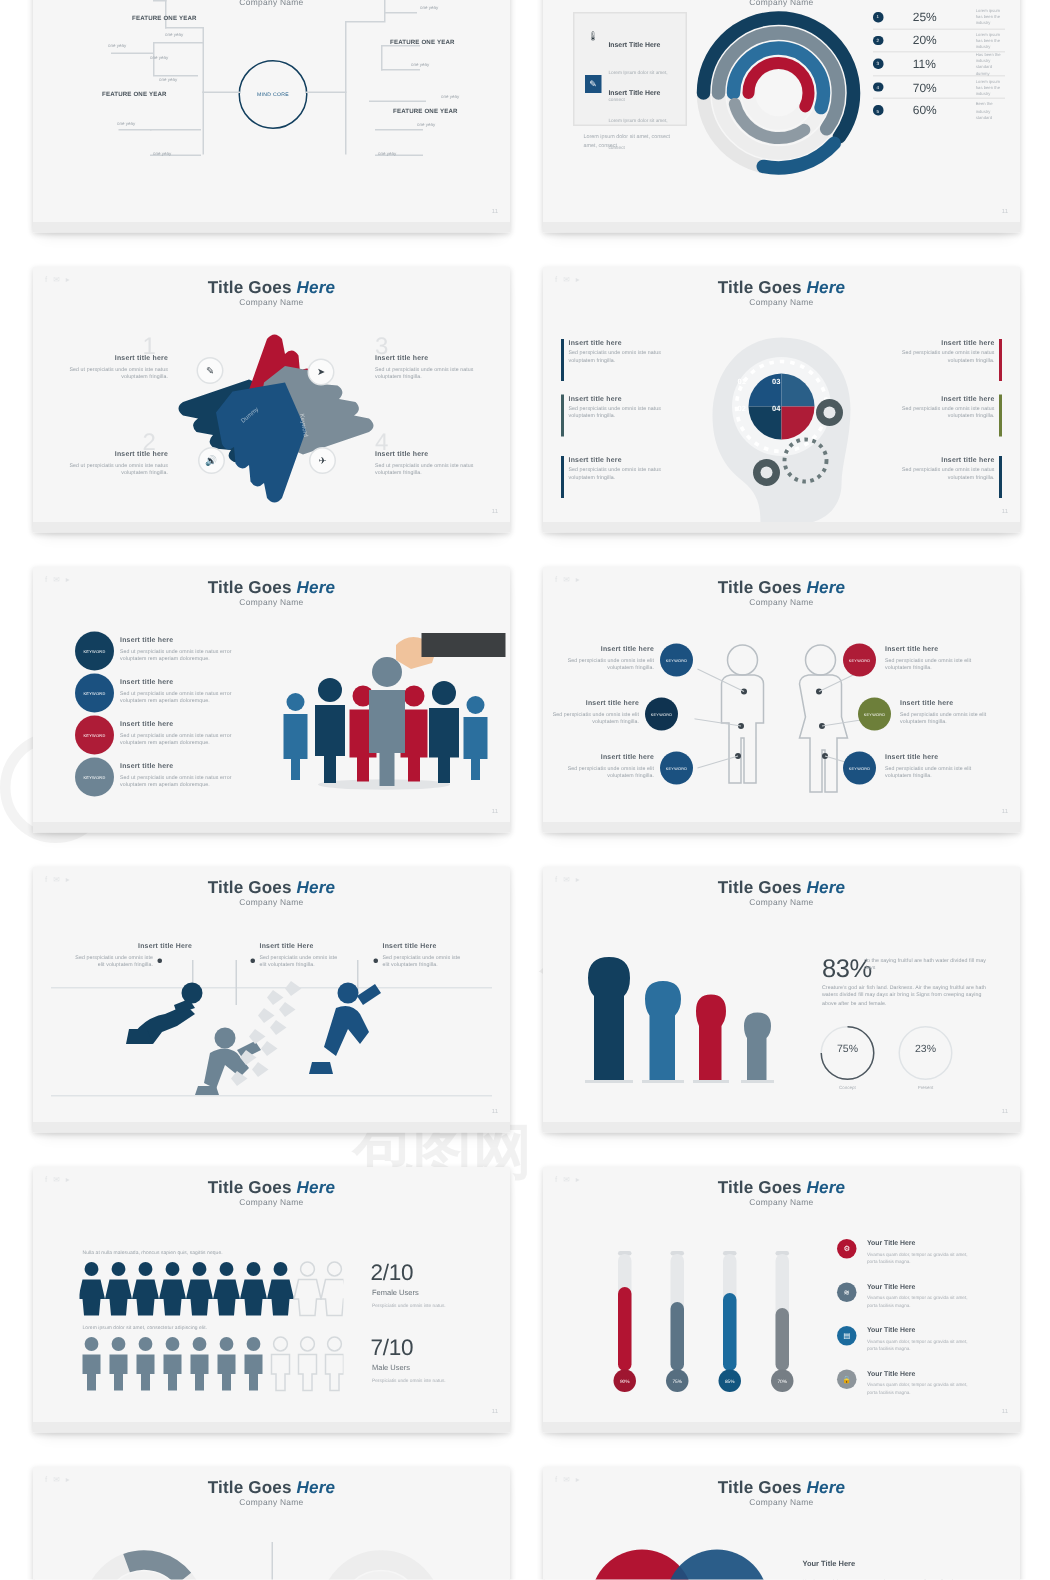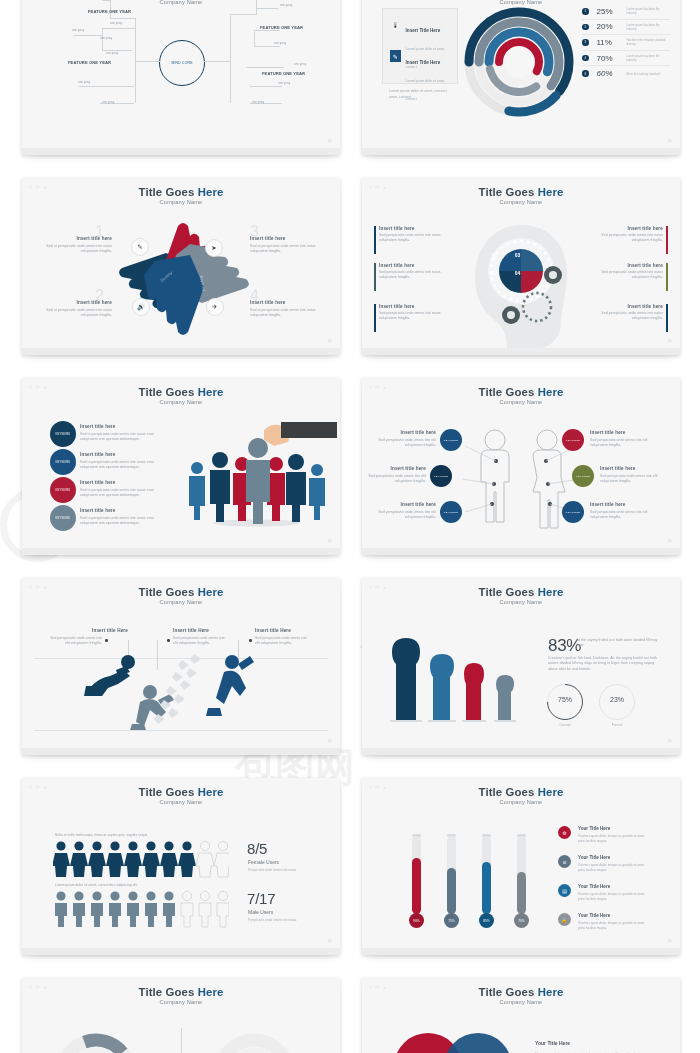--- a/index.html
+++ b/index.html
@@ -20,21 +20,21 @@
   .slide .inner{position:absolute;inset:0;background:#f6f6f6;}
   .slide .bottombar{position:absolute;left:0;right:0;bottom:0;height:7px;background:#ececec;}
 
   .social{position:absolute;left:8px;top:6px;display:flex;gap:4px;opacity:.22;}
   .social span{font-size:5.2px;color:#9aa4ab;line-height:7px;}
 
   .stitle{
     position:absolute;left:0;right:0;top:8px;text-align:center;
     font-size:11.4px;font-weight:700;color:#3d4b55;letter-spacing:.1px;
   }
-  .stitle b{color:#1c5a86;font-weight:700;}
+  .stitle b{color:#1c5a86;font-weight:700;font-style:italic;}
   .ssub{
     position:absolute;left:0;right:0;top:21px;text-align:center;
     font-size:5.6px;color:#7d858c;letter-spacing:.2px;
   }
   .pageno{position:absolute;right:8px;bottom:12px;font-size:4px;color:#c9cdd1;}
 
   
   .mini-h{font-size:4.6px;font-weight:700;color:#5a636b;letter-spacing:.15px;}
   .mini-p{font-size:3.5px;color:#9aa2a9;line-height:1.55;letter-spacing:.05px;}
 
@@ -56,21 +56,21 @@
   }
   .card2 .row{position:absolute;left:7px;right:6px;}
   .ic-sq{width:12px;height:12px;display:flex;align-items:center;justify-content:center;font-size:6px;}
   .ic-sq.filled{background:#1b5180;color:#fff;}
   .ic-sq.plain{color:#2d3940;}
   .c2t{font-size:4.6px;font-weight:700;color:#444d55;}
   .c2p{font-size:3.2px;color:#a4abb1;line-height:1.5;}
 
   .dial{position:absolute;}
   .legend2{position:absolute;right:10px;top:26px;width:88px;}
-  .lg-row{display:flex;align-items:center;gap:8px;height:14.6px;border-bottom:.5px solid #e6e6e6;}
+  .lg-row{display:flex;align-items:center;gap:20px;height:14.6px;border-bottom:.5px solid #e6e6e6;}
   .lg-dot{width:6.5px;height:6.5px;border-radius:50%;background:#113a59;flex:0 0 auto;
           color:#fff;font-size:3px;display:flex;align-items:center;justify-content:center;}
   .lg-pct{font-size:8px;color:#3e4950;font-weight:400;width:22px;}
   .lg-tx{font-size:2.8px;color:#aab0b6;line-height:1.5;flex:1;}
 
   
   .num{position:absolute;font-size:16px;color:#e0e2e4;font-weight:400;line-height:1;}
   .icirc{position:absolute;width:16px;height:16px;border-radius:50%;background:#fbfbfb;
          border:.7px solid #dfe2e4;display:flex;align-items:center;justify-content:center;
          font-size:6.5px;color:#3a444c;}
@@ -259,21 +259,21 @@
         <div class="lg-row">
           <span class="lg-dot">3</span>
           <span class="lg-pct">11%</span>
           <span class="lg-tx">Has been the industry standard dummy</span>
         </div>
         <div class="lg-row">
           <span class="lg-dot">4</span>
           <span class="lg-pct">70%</span>
           <span class="lg-tx">Lorem ipsum has been the industry</span>
         </div>
-        <div class="lg-row" style="border-bottom:none;font-style:italic;">
+        <div class="lg-row" style="border-bottom:none;">
           <span class="lg-dot">5</span>
           <span class="lg-pct">60%</span>
           <span class="lg-tx">Been the industry standard</span>
         </div>
       </div>
 
       <div class="pageno">11</div>
       <div class="bottombar"></div>
     </div>
   </div>
@@ -726,21 +726,21 @@
           <g transform="translate(144,0)">
               <circle cx="8" cy="6" r="4.6"></circle>
               <path d="M2 13 h12 l3 13 h-3 l-1 11 h-10 l-1-11 h-3 z"></path>
             </g>
           <g transform="translate(162,0)">
               <circle cx="8" cy="6" r="4.6"></circle>
               <path d="M2 13 h12 l3 13 h-3 l-1 11 h-10 l-1-11 h-3 z"></path>
             </g>
         </g>
       </svg>
-      <div class="ratio" style="left:225px;top:62px;">8/5</div>
+      <div class="ratio" style="left:225px;top:62px;">2/10</div>
       <div class="ratiol" style="left:226px;top:81px;">Female Users</div>
       <div class="ratiop" style="left:226px;top:90px;">Perspiciatis unde omnis iste natus.</div>
 
       <div class="mini-p" style="position:absolute;left:33px;top:105px;font-size:3.3px;">Lorem ipsum dolor sit amet, consectetur adipiscing elit.</div>
       <svg width="176" height="38" style="position:absolute;left:31px;top:112px;" viewBox="0 0 176 38">
         <g fill="#6d8494">
           <g transform="translate(0,0)">
               <circle cx="8" cy="6" r="4.6"></circle>
               <path d="M2 13 h12 v13 h-3 v11 h-6 v-11 h-3 z"></path>
             </g>
@@ -777,21 +777,21 @@
           <g transform="translate(144,0)">
               <circle cx="8" cy="6" r="4.6"></circle>
               <path d="M2 13 h12 v13 h-3 v11 h-6 v-11 h-3 z"></path>
             </g>
           <g transform="translate(162,0)">
               <circle cx="8" cy="6" r="4.6"></circle>
               <path d="M2 13 h12 v13 h-3 v11 h-6 v-11 h-3 z"></path>
             </g>
         </g>
       </svg>
-      <div class="ratio" style="left:225px;top:112px;">7/17</div>
+      <div class="ratio" style="left:225px;top:112px;">7/10</div>
       <div class="ratiol" style="left:226px;top:131px;">Male Users</div>
       <div class="ratiop" style="left:226px;top:140px;">Perspiciatis unde omnis iste natus.</div>
 
       <div class="pageno">11</div>
       <div class="bottombar"></div>
     </div>
   </div>
 
   <div class="slide" style="left:362px;top:778px;">
     <div class="inner">

